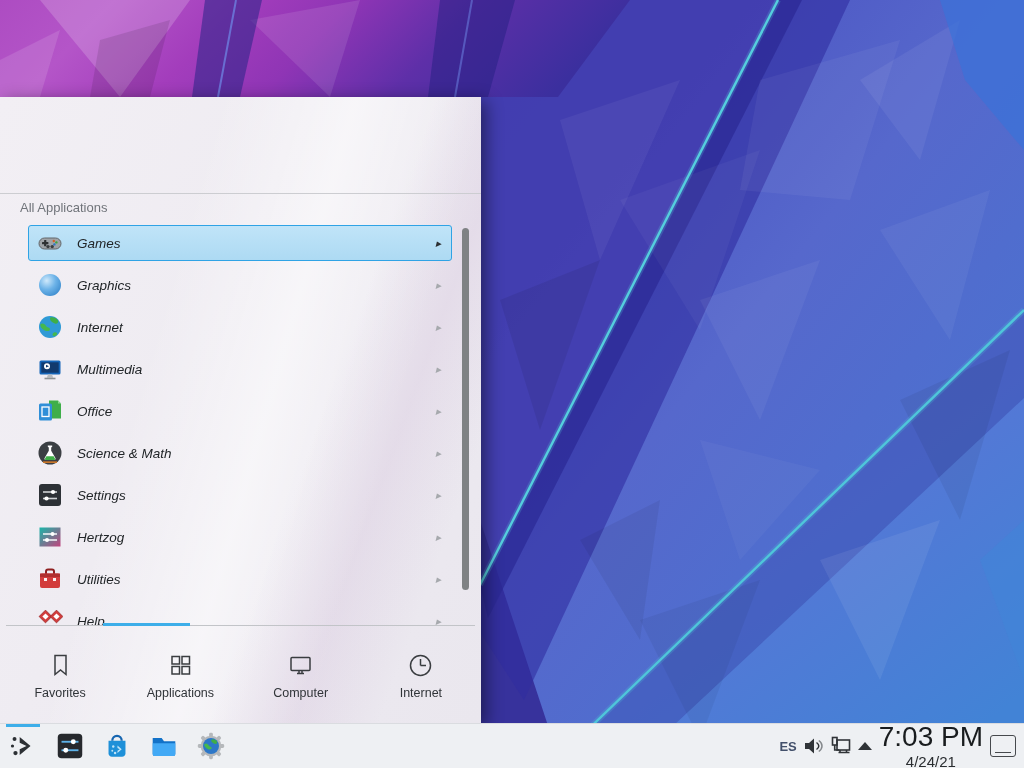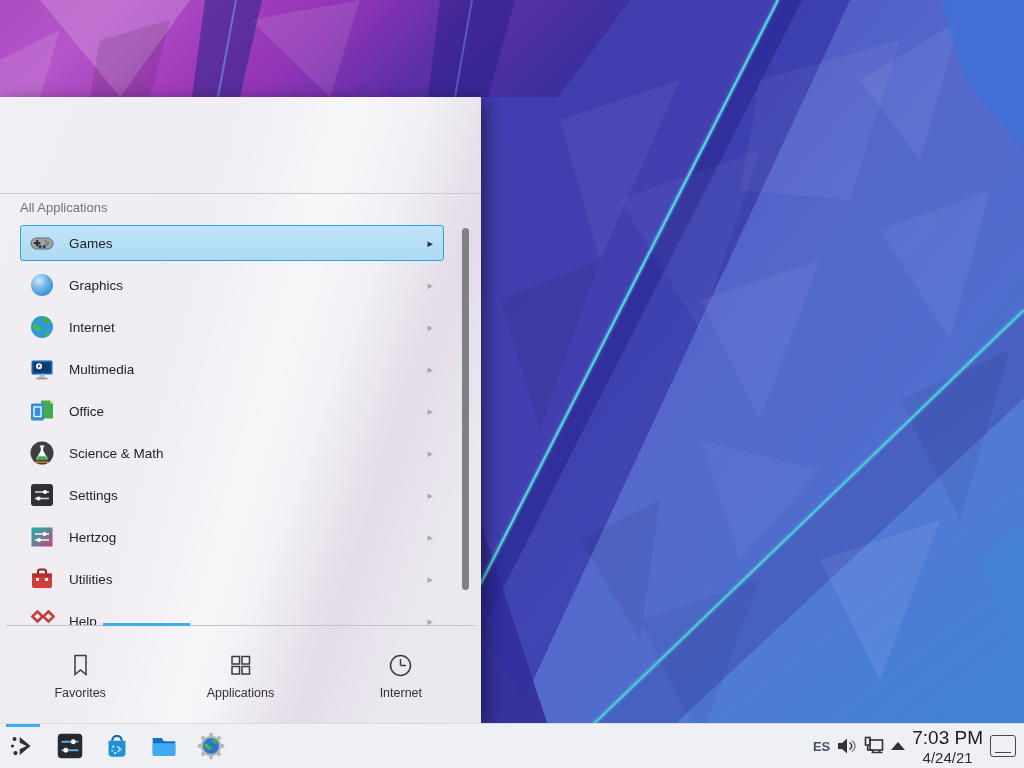--- a/index.html
+++ b/index.html
@@ -27,21 +27,21 @@
   .search-wrap { position:absolute; left:108px; top:50px; width:341px; height:27px; }
   .search-wrap input { width:100%; height:100%; border:1.5px solid #3daee9; border-radius:2px;
             background:#ffffff; font-size:13px; padding-left:8px; color:#232629; outline:none;
             font-family:"Liberation Sans", sans-serif; }
   .search-wrap input::placeholder { color:#9aa0a5; }
   .caret-bar { position:absolute; left:7px; top:5px; width:1px; height:17px; background:#33373b; }
 
   .header-divider { position:absolute; left:0; top:96px; width:100%; height:1px; background:#cccdd1; }
   .section-label { position:absolute; left:20px; top:103px; font-size:13px; color:#70747a; }
 
-  .app-list { position:absolute; left:20px; top:124px; width:424px; height:404px; padding-top:4px; overflow:hidden; }
+  .app-list { position:absolute; left:28px; top:124px; width:424px; height:404px; padding-top:4px; overflow:hidden;font-style:italic; }
   .app-row { height:36px; margin-bottom:6px; display:flex; align-items:center;
              padding:0 10px 0 8px; border-radius:3px; border:1px solid transparent; }
   .app-row.selected { background:linear-gradient(180deg,#c0e4f8 0%,#addaf3 100%); border-color:#2fa3e5; }
   .app-icon { width:26px; height:26px; flex:0 0 26px; }
   .app-label { margin-left:14px; font-size:13.5px; color:#212528; }
   .row-arrow { margin-left:auto; font-size:11px; color:#a6a9ad; }
   .app-row.selected .row-arrow { color:#2c2f32; }
 
   .list-scrollbar { position:absolute; left:462px; top:131px; width:7px; height:362px;
                     background:#7f8284; border-radius:4px; }
@@ -56,21 +56,21 @@
   
   .taskbar { position:absolute; left:0; top:723px; width:1024px; height:45px; z-index:10;
              background:#eef0f3; border-top:1px solid #dadce0; display:flex; align-items:center; padding:0 6px 0 6px; }
   .task-icon { width:34px; height:34px; margin-right:13px; position:relative; display:flex; align-items:center; justify-content:center; }
   .task-icon .active-bar { position:absolute; left:0; top:-6px; width:34px; height:3px; background:#3daee9; }
   .tray { margin-left:auto; display:flex; align-items:center; gap:5px; }
   .kbd-layout { font-size:13px; font-weight:bold; color:#43506b; }
   .caret-up { width:0; height:0; border-left:7px solid transparent; border-right:7px solid transparent;
               border-bottom:8px solid #2f3337; }
   .clock { text-align:center; line-height:1; margin:0 2px; }
-  .clock .time { font-size:19px; color:#191c1e; }
+  .clock .time { font-size:28px; color:#191c1e; }
   .clock .date { font-size:15px; color:#2a2d30; margin-top:3px; }
   .show-desktop { width:26px; height:22px; border:1.5px solid #46494d; border-radius:3px; position:relative; margin-right:2px; }
   .show-desktop .inner-line { position:absolute; left:4px; right:4px; bottom:3px; height:1.5px; background:#46494d; }
 </style>
 </head>
 <body>
 
 <div class="screen">
 
   <svg class="wallpaper" width="1024" height="768" viewBox="0 0 1024 768">
@@ -296,20 +296,27 @@
         <svg width="27" height="27" viewBox="0 0 27 27" fill="none" stroke="#3a3d40" stroke-width="1.5">
           <rect x="5" y="4.5" width="7.5" height="7.5"></rect>
             <rect x="15" y="4.5" width="7.5" height="7.5"></rect>
           <rect x="5" y="14.5" width="7.5" height="7.5"></rect>
             <rect x="15" y="14.5" width="7.5" height="7.5"></rect>
         </svg>
         <span class="tab-label">Applications</span>
       </div>
       <div class="tab">
         <svg width="27" height="27" viewBox="0 0 27 27" fill="none" stroke="#3a3d40" stroke-width="1.5">
+          <rect x="4" y="5.5" width="19" height="13" rx="1"></rect>
+          <path d="M12 18.5v2.7M15 18.5v2.7M10 21.5h7"></path>
+        </svg>
+        <span class="tab-label">Computer</span>
+      </div>
+      <div class="tab">
+        <svg width="27" height="27" viewBox="0 0 27 27" fill="none" stroke="#3a3d40" stroke-width="1.5">
           <circle cx="13.5" cy="13.5" r="10"></circle>
           <path d="M13.5 13.5V7M13.5 13.5H19"></path>
         </svg>
         <span class="tab-label">Internet</span>
       </div>
     </div>
   </div>
 
   <div class="taskbar">
 

